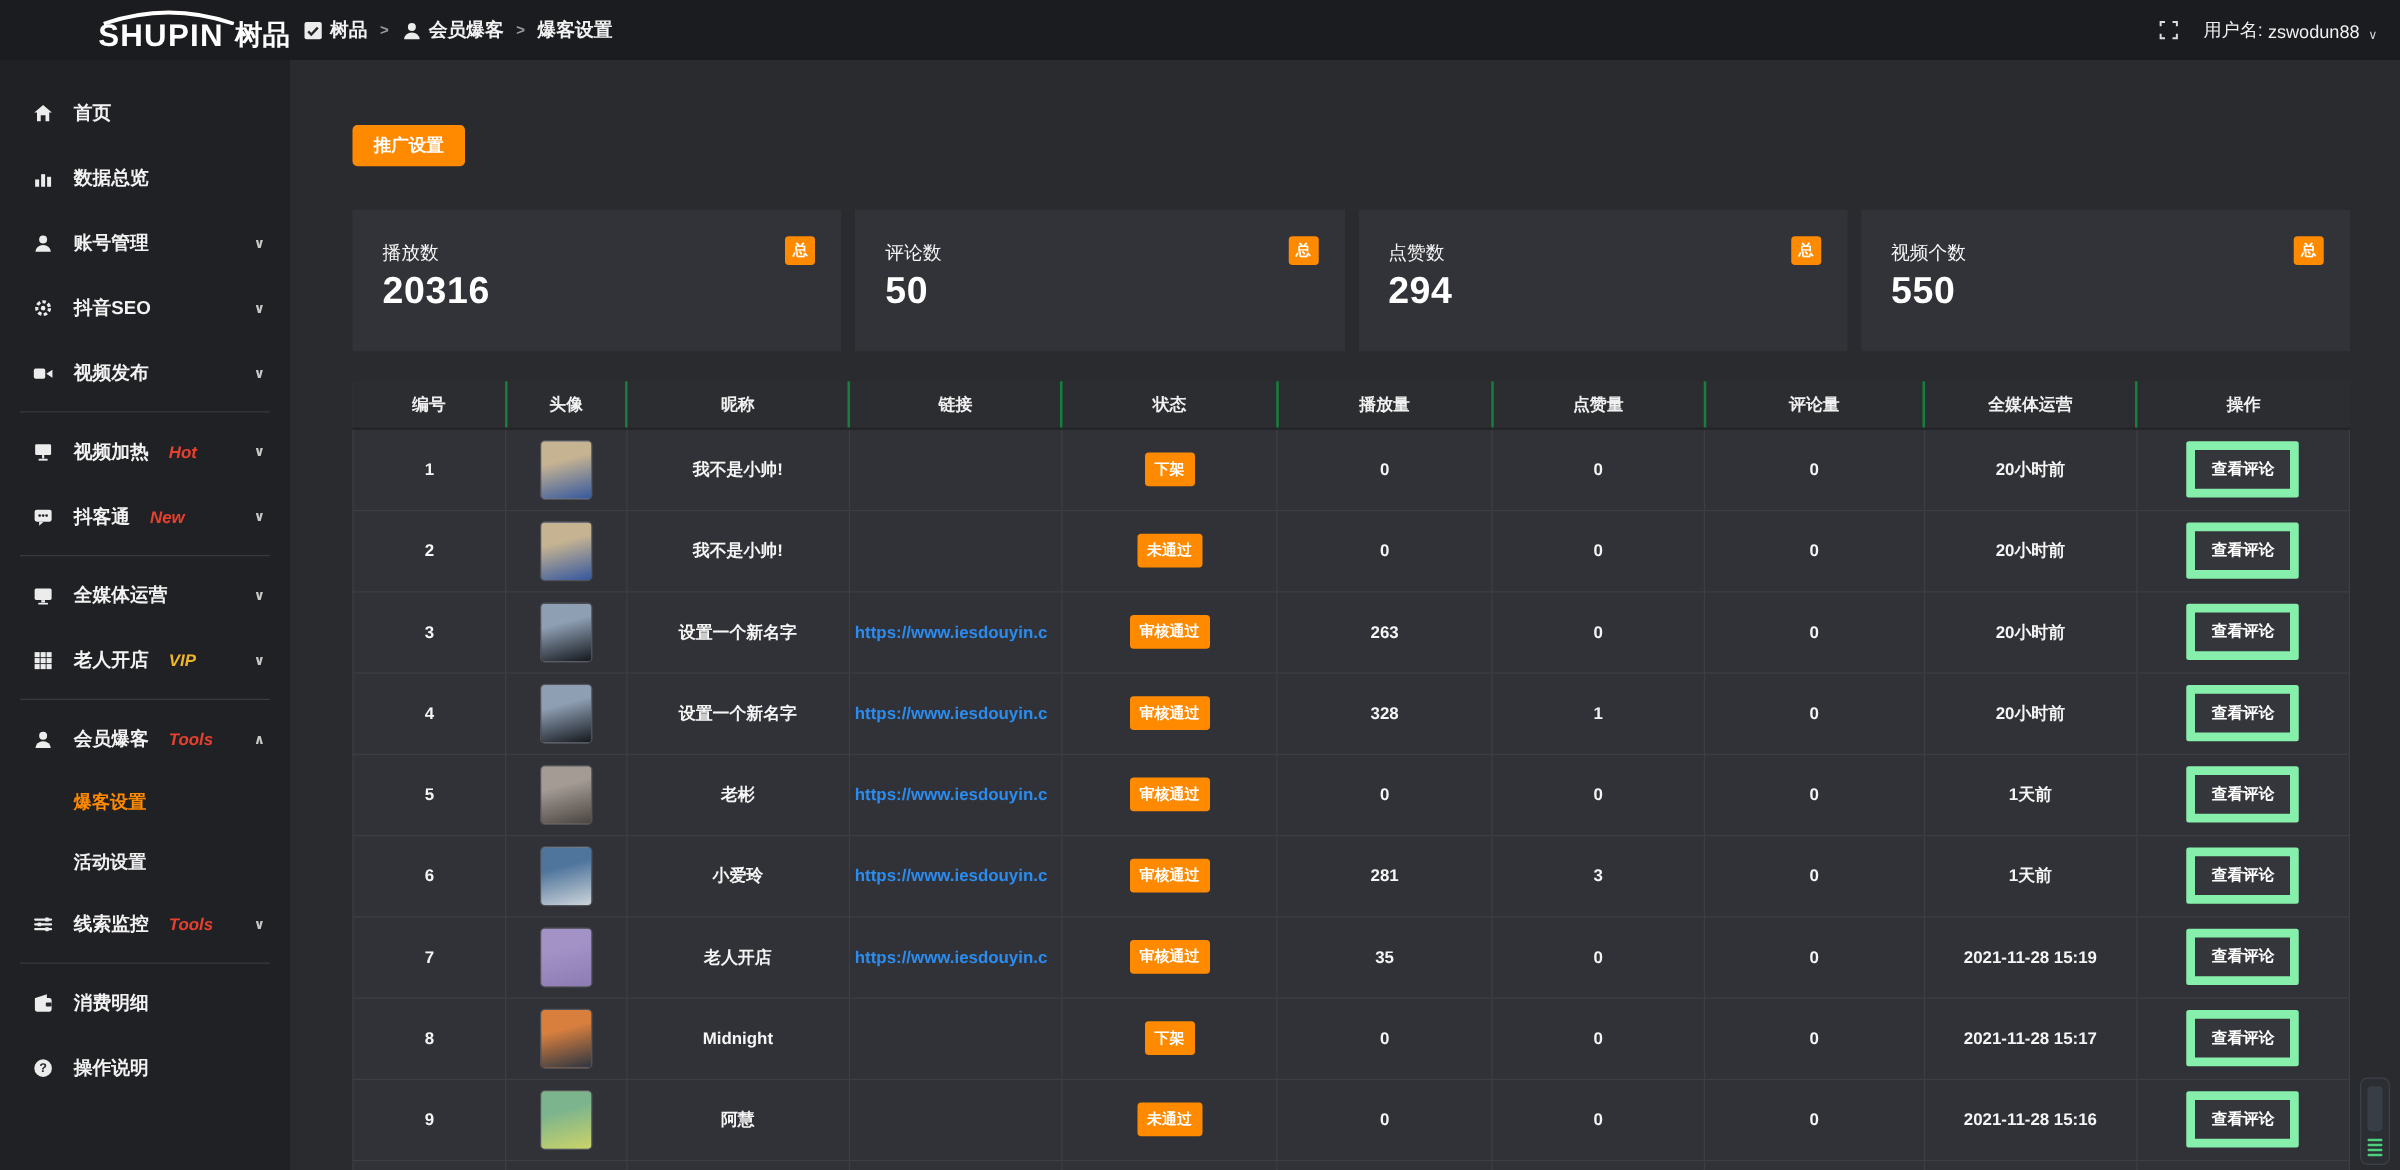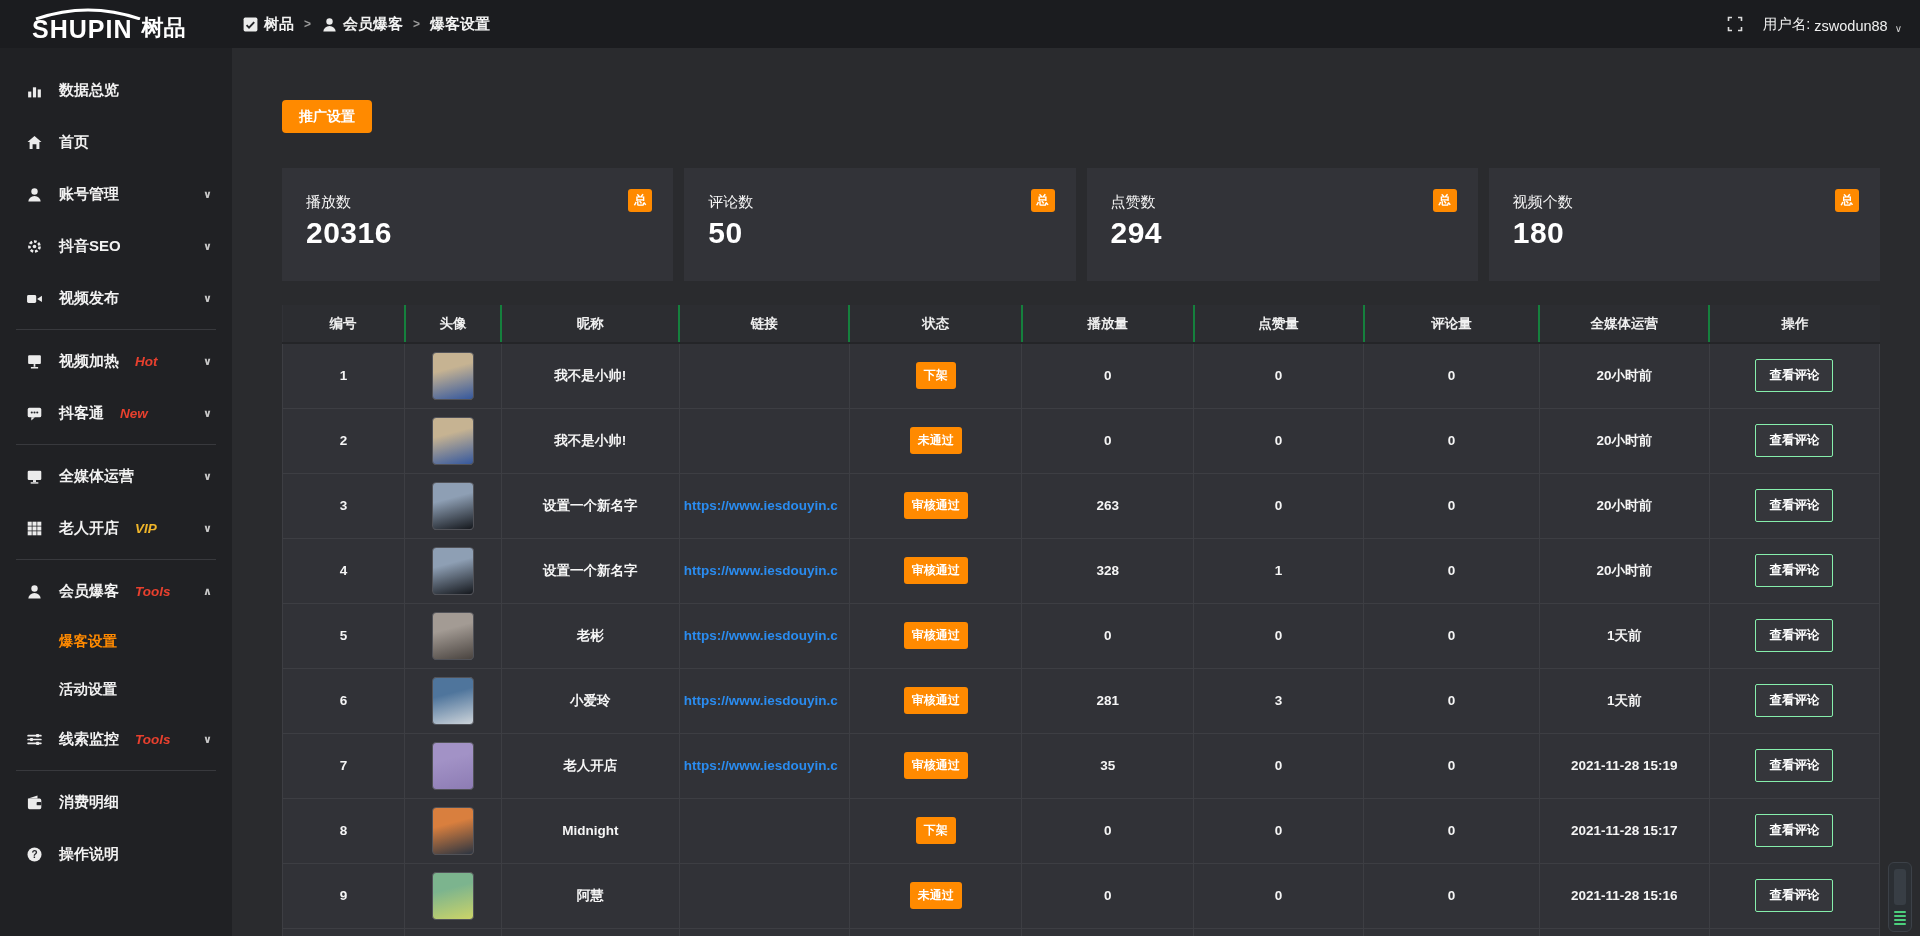--- a/index.html
+++ b/index.html
@@ -4,21 +4,21 @@
 <style>
   * { box-sizing: border-box; margin: 0; padding: 0; }
   html,body { width:1920px; height:936px; overflow:hidden; }
   body {
     background:#2a2b2e;
     font-family:"Liberation Sans","DejaVu Sans",sans-serif;
     color:#e8e8e8;
   }
   
   .topbar{position:absolute;top:0;left:0;width:1920px;height:48px;background:#1b1c1f;display:flex;align-items:center;z-index:20;}
-  .logo{width:232px;height:48px;display:flex;align-items:center;padding-left:32px;gap:9px;cursor:pointer;}
+  .logo{width:232px;height:48px;display:flex;align-items:center;padding-left:32px;gap:9px;cursor:pointer;justify-content:flex-end;}
   .logo-en-wrap{position:relative;padding-top:10px;}
   .logo-arc{position:absolute;top:1px;left:0;}
   .logo-en{font-size:25px;font-weight:bold;letter-spacing:1px;color:#fff;line-height:1;}
   .logo-cn{font-size:22px;font-weight:bold;color:#fff;padding-top:8px;}
   .breadcrumb{display:flex;align-items:center;gap:10px;margin-left:10px;font-size:15px;font-weight:bold;color:#f2f2f2;}
   .bc-item{display:flex;align-items:center;gap:5px;cursor:pointer;}
   .bc-icon svg{display:block;}
   .bc-sep{color:#9a9a9a;font-size:12px;font-weight:bold;}
   .topbar-right{margin-left:auto;display:flex;align-items:center;gap:20px;padding-right:18px;}
   .fullscreen-btn{display:flex;align-items:center;cursor:pointer;}
@@ -44,21 +44,21 @@
   .card-badge{position:absolute;top:21px;right:21px;background:#ff8a00;color:#fff;font-size:12px;font-weight:bold;padding:3px 6px;border-radius:3px;}
   
   .table-wrap{background:#313237;}
   table{width:100%;border-collapse:collapse;table-layout:fixed;}
   thead th{background:#2c2d31;height:38px;font-size:13.5px;font-weight:bold;color:#f0f0f0;border-right:2px solid #15803d;border-bottom:2px solid #242528;}
   thead th:last-child{border-right:none;}
   tbody td{height:65px;text-align:center;vertical-align:middle;font-size:13.5px;font-weight:bold;color:#f5f5f5;border:1px solid #3d3e43;overflow:hidden;}
   .avatar{width:42px;height:48px;border-radius:4px;margin:0 auto;border:1px solid #515258;}
   .status-badge{display:inline-block;background:#ff8a00;color:#fff;font-size:12px;font-weight:bold;padding:5px 8px;border-radius:3px;}
   .link{display:block;color:#2a8cf0;text-decoration:none;white-space:nowrap;overflow:hidden;text-align:left;padding-left:4px;cursor:pointer;}
-  .action-btn{background:#35363b;border:1px solid #86efac;color:#fff;font-size:12.5px;font-weight:bold;padding:7px 13px;border-radius:2px;cursor:pointer;font-family:inherit;}
+  .action-btn{background:#35363b;border:7px solid #86efac;color:#fff;font-size:12.5px;font-weight:bold;padding:7px 13px;border-radius:2px;cursor:pointer;font-family:inherit;}
   
   .floating-widget{position:absolute;right:8px;bottom:4px;width:24px;height:70px;background:#2b2f34;border:1px solid #3c4148;border-radius:6px;padding:6px 5px;display:flex;flex-direction:column;justify-content:flex-end;gap:2px;z-index:30;}
   .fw-bar{height:2px;border-radius:1px;background:#4cd07d;}
   .fw-slot{flex:1;background:#383e45;border-radius:3px;margin-bottom:4px;}
 </style>
 </head>
 <body>
 
 <header class="topbar">
   <div class="logo">
@@ -106,37 +106,37 @@
       <span>zswodun88</span>
       <span class="user-caret">∨</span>
     </span>
   </div>
 </header>
 
 <nav class="sidebar" id="sidebar-menu">
     <div class="side-item">
       <span class="icon ">
         <svg width="17" height="17" viewBox="0 0 16 16">
+          <path d="M8 1.8L14.6 7.6h-2v6.6H9.8V9.6H6.2v4.6H3.4V7.6h-2z" fill="#ececec"></path>
+        </svg>
+      </span>
+      <span class="side-label">首页</span>
+
+    </div>
+    <div class="side-item">
+      <span class="icon ">
+        <svg width="17" height="17" viewBox="0 0 16 16">
           <g fill="#ececec">
             <rect x="2" y="9" width="3" height="5.5"></rect>
             <rect x="6.5" y="5" width="3" height="9.5"></rect>
             <rect x="11" y="7" width="3" height="7.5"></rect>
           </g>
         </svg>
       </span>
       <span class="side-label">数据总览</span>
-
-    </div>
-    <div class="side-item">
-      <span class="icon ">
-        <svg width="17" height="17" viewBox="0 0 16 16">
-          <path d="M8 1.8L14.6 7.6h-2v6.6H9.8V9.6H6.2v4.6H3.4V7.6h-2z" fill="#ececec"></path>
-        </svg>
-      </span>
-      <span class="side-label">首页</span>
 
     </div>
     <div class="side-item">
       <span class="icon ">
         <svg width="17" height="17" viewBox="0 0 16 16">
           <circle cx="8" cy="5.2" r="3" fill="#ececec"></circle>
           <path d="M2.2 14.5a5.8 5 0 0 1 11.6 0z" fill="#ececec"></path>
         </svg>
       </span>
       <span class="side-label">账号管理</span>
@@ -294,21 +294,21 @@
       <div class="card-value">50</div>
       <span class="card-badge">总</span>
     </div>
       <div class="card">
       <div class="card-label">点赞数</div>
       <div class="card-value">294</div>
       <span class="card-badge">总</span>
     </div>
       <div class="card">
       <div class="card-label">视频个数</div>
-      <div class="card-value">180</div>
+      <div class="card-value">550</div>
       <span class="card-badge">总</span>
     </div>
     </section>
 
   <section class="table-wrap">
     <table>
       <colgroup id="table-cols">
           <col style="width: 7.65%;">
           <col style="width: 6.05%;">
           <col style="width: 11.15%;">

